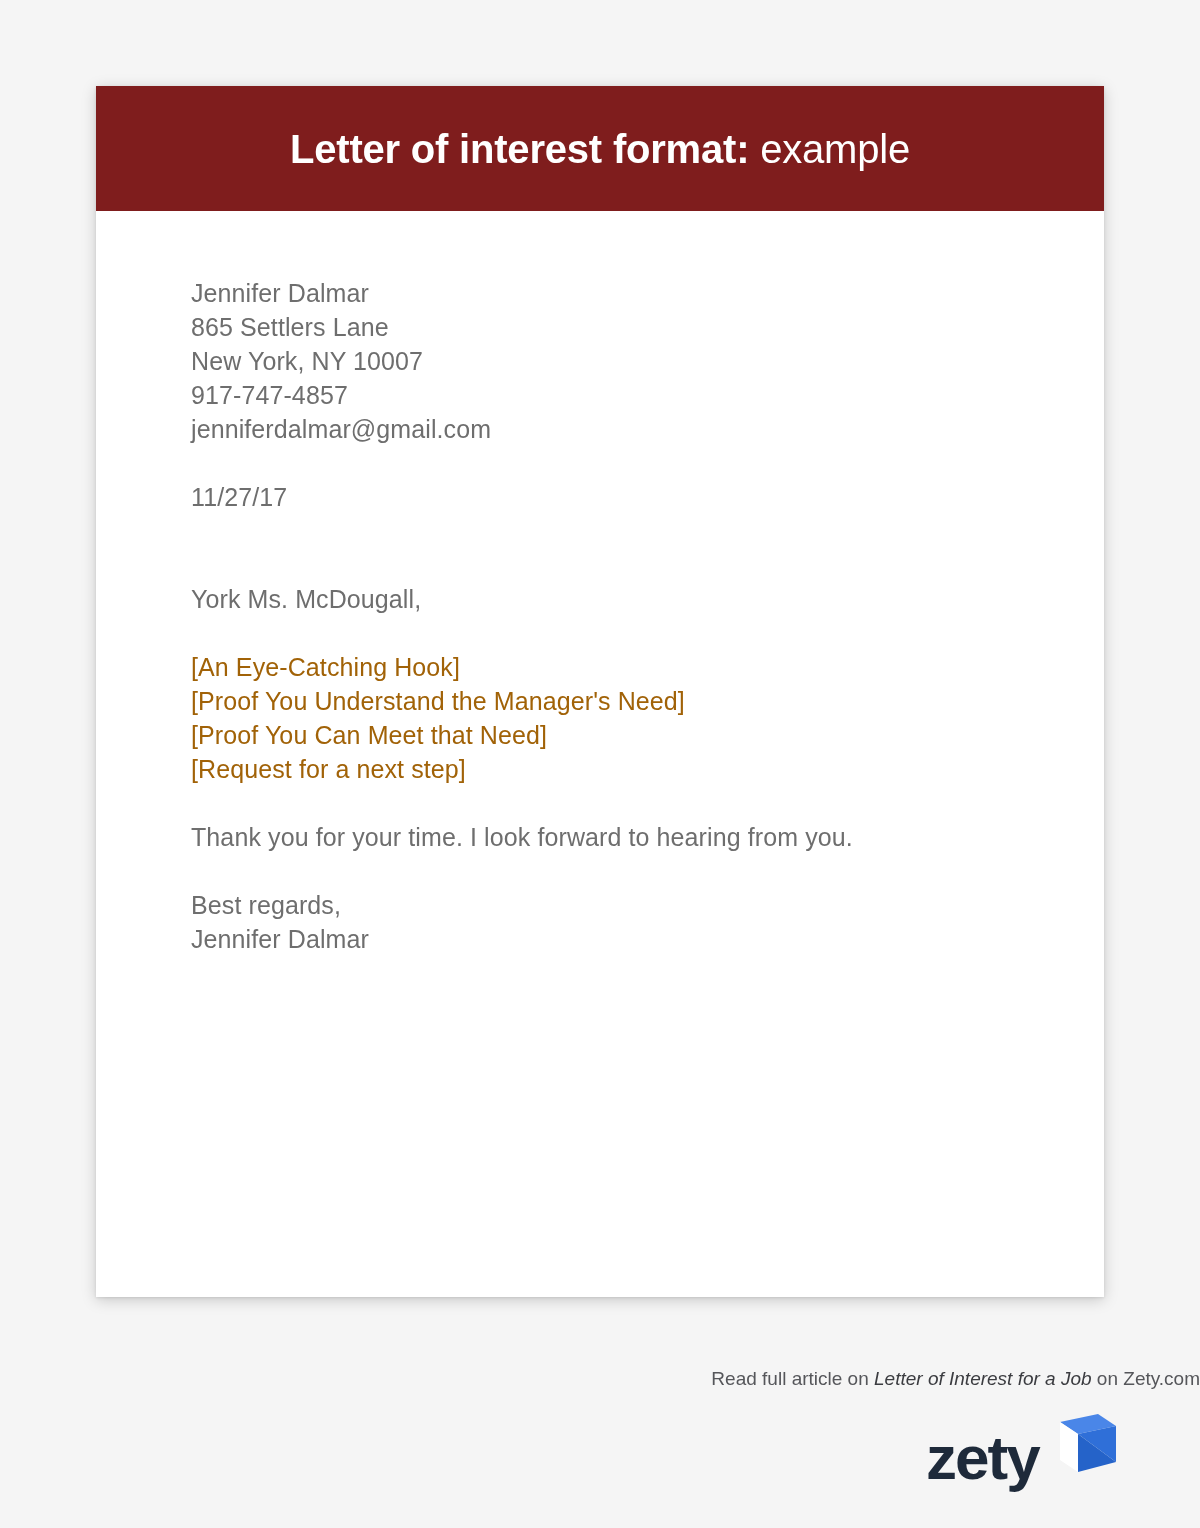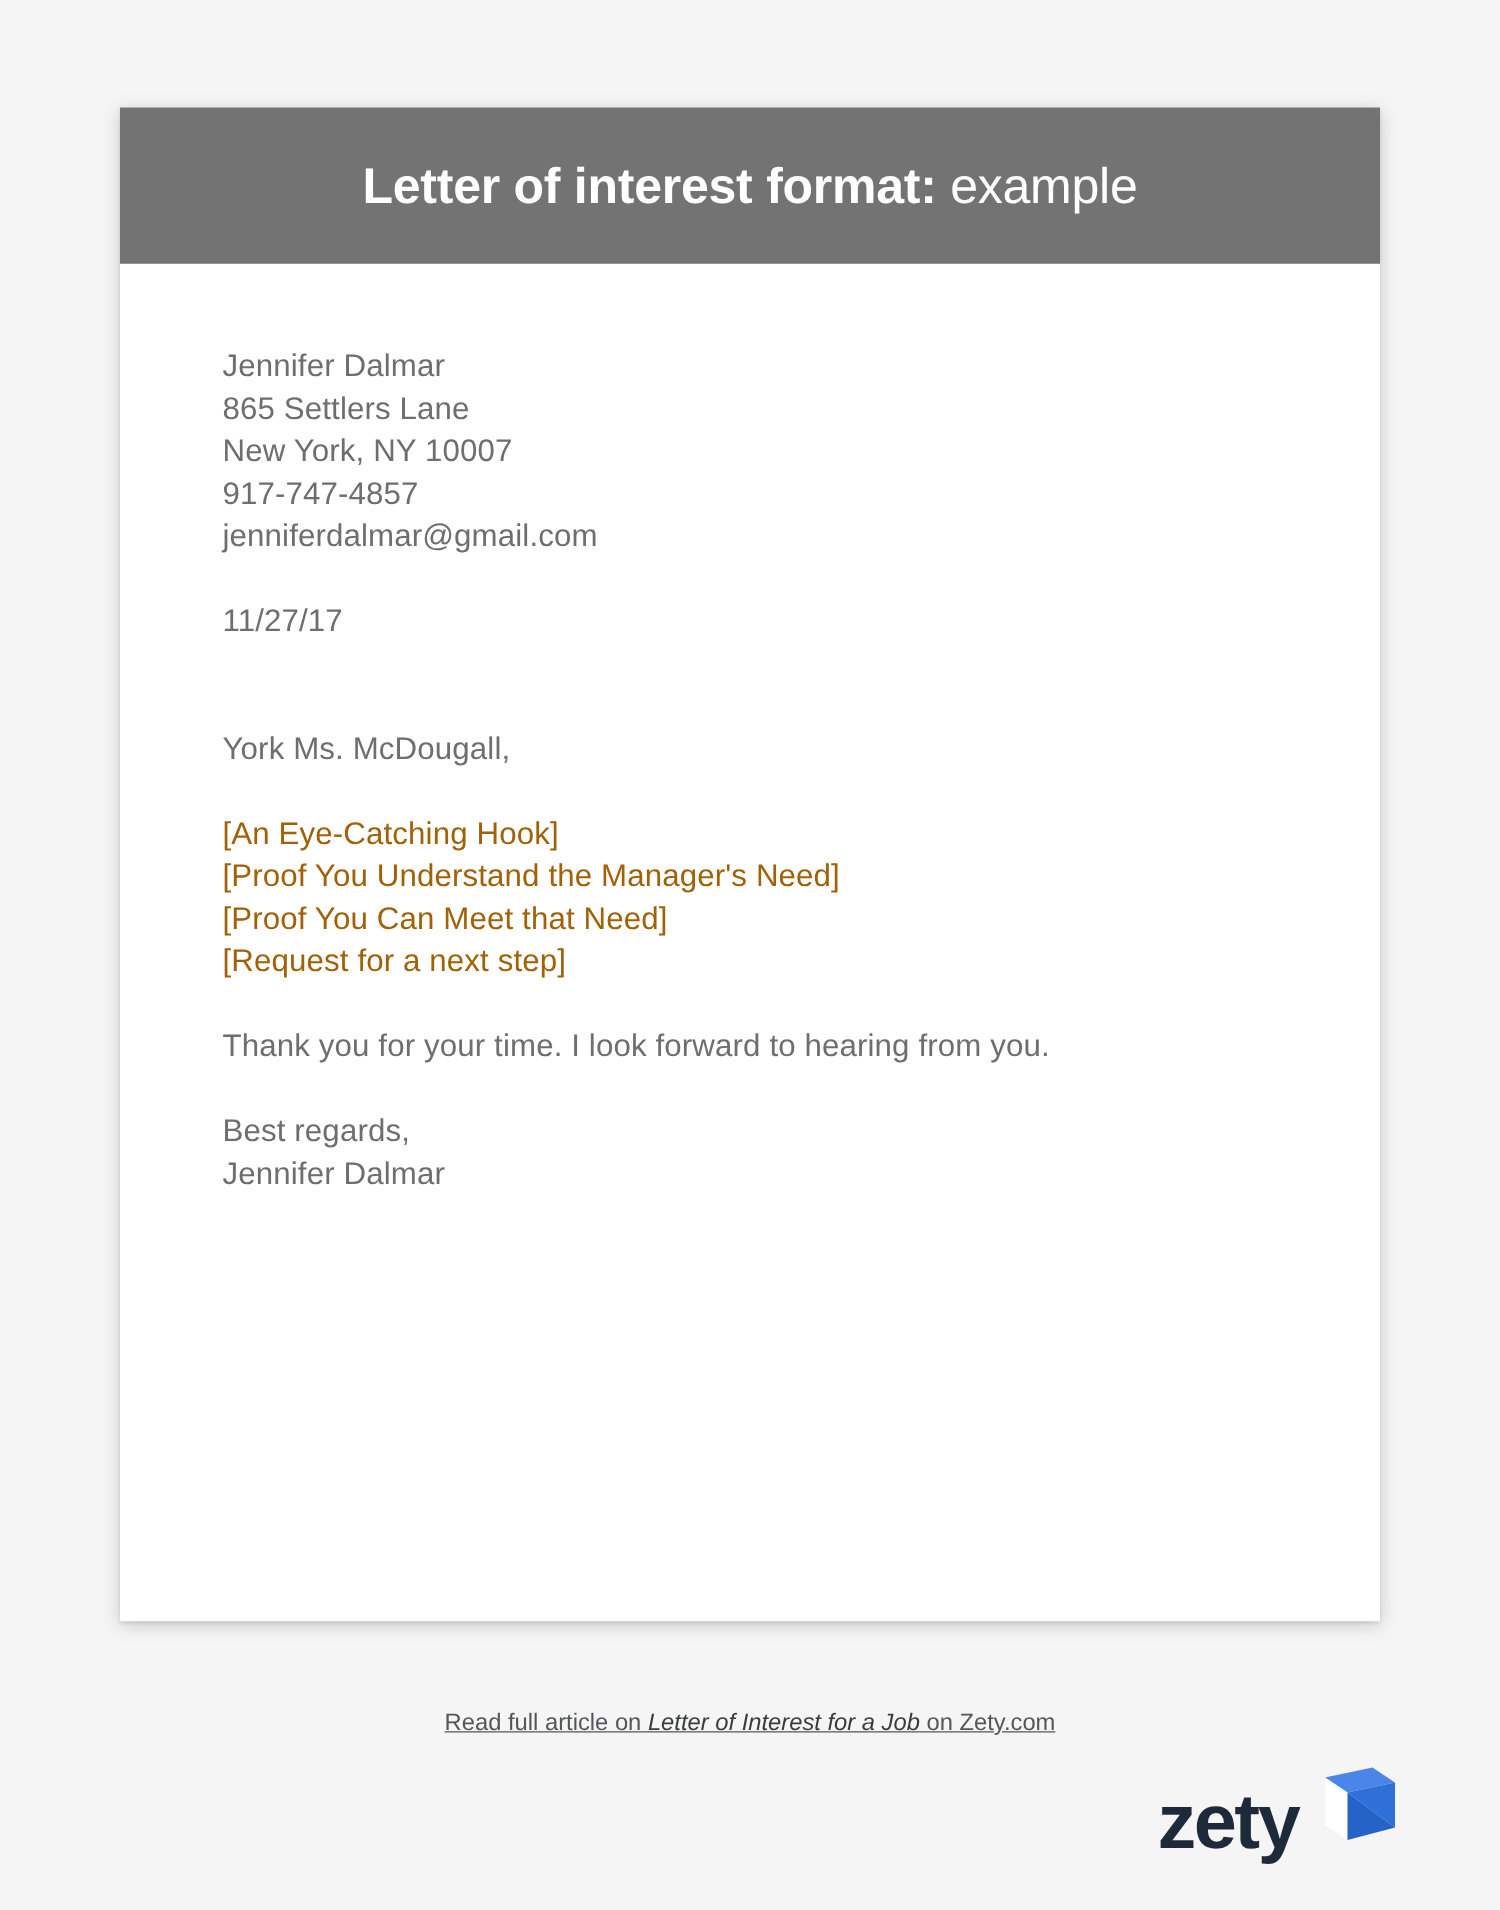--- a/index.html
+++ b/index.html
@@ -30,40 +30,40 @@
     background:#ffffff;
     box-shadow:0 3px 14px rgba(0,0,0,0.18), 0 1px 3px rgba(0,0,0,0.10);
   }
 
   .card-header {
     position:absolute;
     left:0;
     top:0;
     width:1008px;
     height:125px;
-    background:#737373;
+    background:#7f1d1d;
     display:flex;
     align-items:center;
     justify-content:center;
   }
 
   .card-title {
     font-size:40px;
     line-height:44px;
     color:#ffffff;
     letter-spacing:-0.2px;
     white-space:nowrap;
   }
   .card-title .t-strong { font-weight:700; }
   .card-title .t-light  { font-weight:300; }
 
   
   .letter {
     position:absolute;
-    left:82px;
+    left:95px;
     top:190px;
     width:880px;
   }
 
   .block { margin-bottom:0; }
   .spacer { height:34px; }
 
   .line {
     font-size:25px;
     line-height:34px;
@@ -77,26 +77,25 @@
     color:#a16207;
     font-weight:400;
   }
 
   
   .footer-note {
     position:absolute;
     left:0;
     top:1366px;
     width:1200px;
-    text-align:center;
+    text-align:right;
     font-size:19px;
     line-height:26px;
     font-weight:300;
     color:#55565a;
-    text-decoration:underline;
   }
   .footer-note .em { font-style:italic; font-weight:400; color:#3b3c40; }
 
   
   .logo {
     position:absolute;
     left:926px;
     top:1416px;
     width:180px;
     height:84px;

